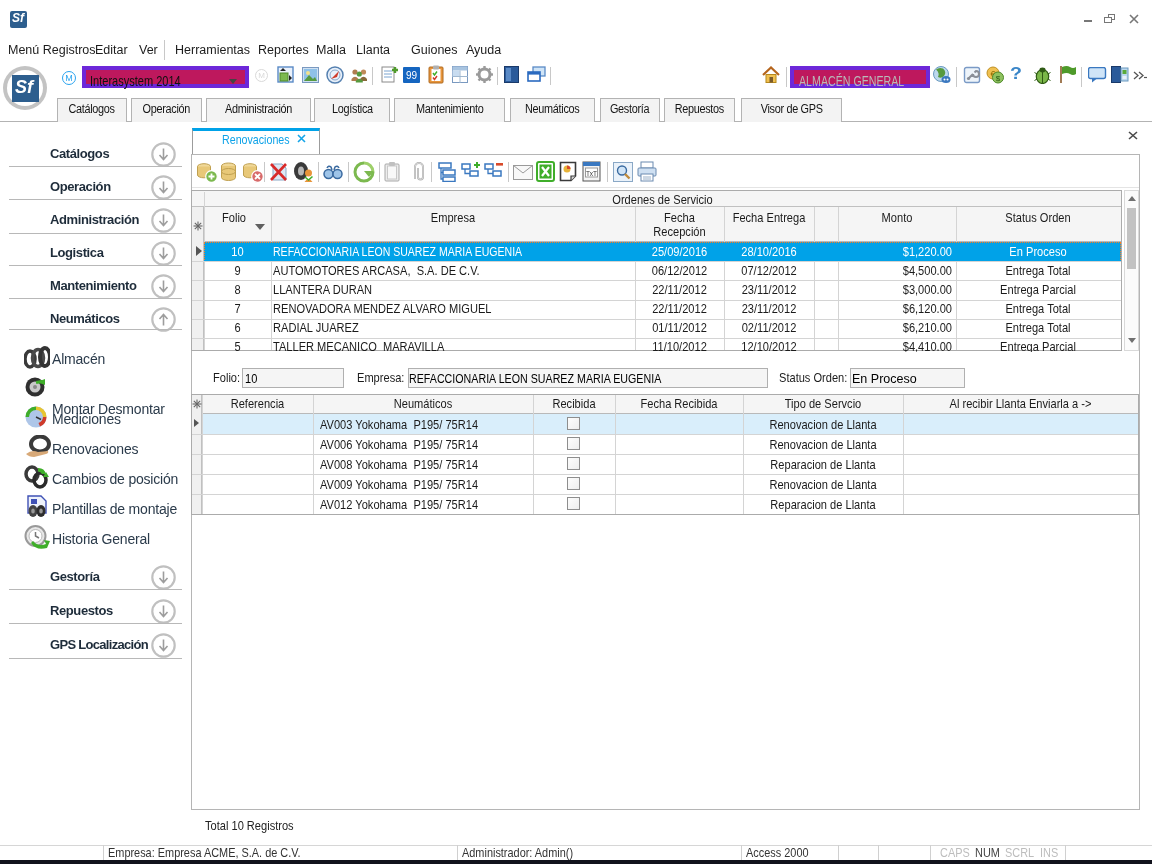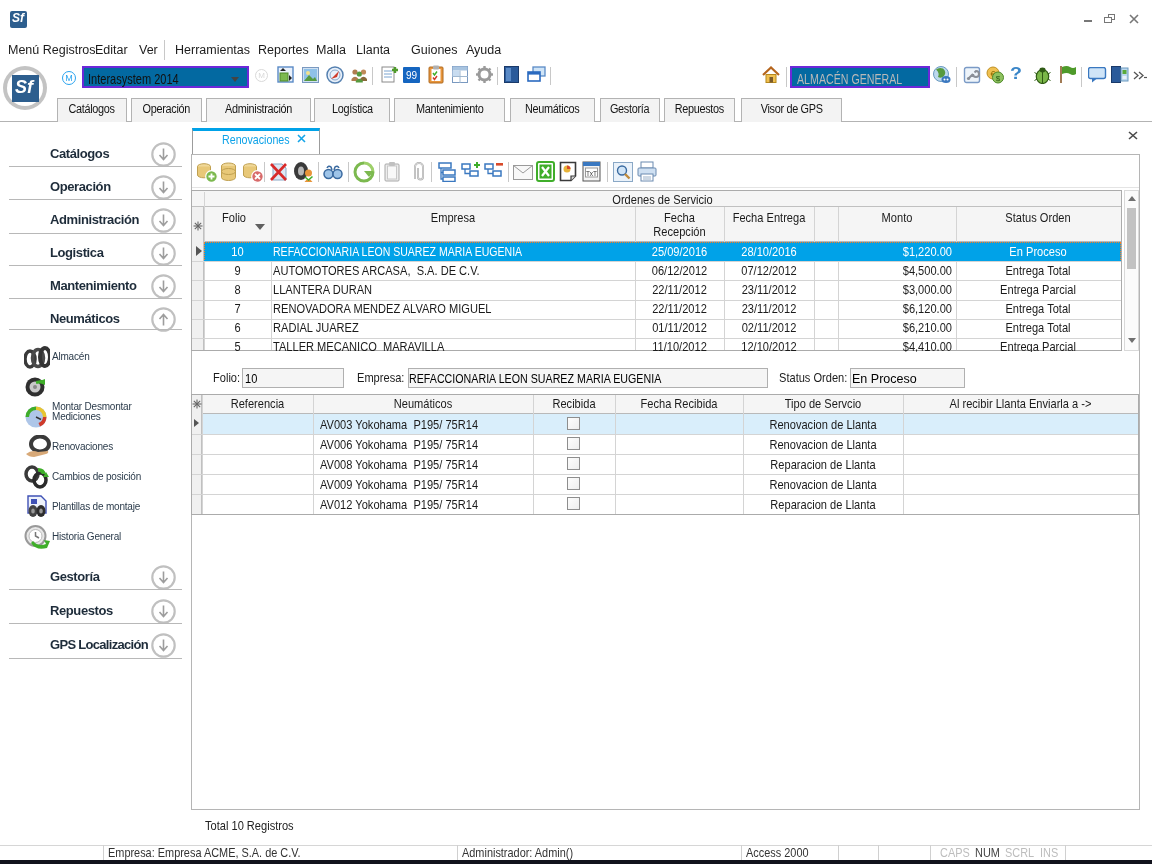--- a/index.html
+++ b/index.html
@@ -4,29 +4,29 @@
 <style>
 * { margin:0; padding:0; box-sizing:border-box; }
 html,body { width:1152px; height:864px; background:#fff; font-family:"Liberation Sans", sans-serif; overflow:hidden; }
 .abs { position:absolute; }
 #stage { position:relative; width:1152px; height:864px; background:#fff; overflow:hidden; }
 
 .title-text { left:47px; top:7px; font-size:15.5px; color:#1e7ad0; letter-spacing:-0.1px; }
 
 .menu-item { top:43px; font-size:12.5px; color:#1c1c1c; }
 
-.combo { border:2px solid #6d28d9; background:#0369a1; color:#111; }
+.combo { border:4px solid #6d28d9; background:#be185d; color:#111; }
 .sep-v { width:1px; background:#c8c8c8; }
 
 .tab { position:absolute; top:98px; height:24px; background:#f3f3f3; border:1px solid #b3b3b3; border-bottom:none; font-size:12.5px; letter-spacing:-0.35px; color:#151515; text-align:center; line-height:21px; }
 .tab span { display:inline-block; transform:scaleX(0.87); }
 
 .acc-h { position:absolute; left:50px; font-size:13px; font-weight:bold; color:#1e2c3a; letter-spacing:-0.4px; }
 .acc-sep { position:absolute; left:9px; width:173px; height:1px; background:#b8b8b8; }
-.s-item { position:absolute; left:52px; font-size:10px; color:#2b3b4b; letter-spacing:-0.2px; }
+.s-item { position:absolute; left:52px; font-size:14px; color:#2b3b4b; letter-spacing:-0.2px; }
 
 #panel { left:191px; top:154px; width:949px; height:656px; border:1px solid #b5b5b5; background:#fff; }
 .grid-line { position:absolute; background:#d4d4d4; }
 .hdr { position:absolute; font-size:13.2px; line-height:14px; color:#1b1b1b; text-align:center; transform:scaleX(0.84); transform-origin:50% 50%; }
 .cell { position:absolute; font-size:13.2px; color:#1b1b1b; white-space:nowrap; transform:scaleX(0.84); transform-origin:0 50%; }
 .tc { text-align:center; transform-origin:50% 50%; }
 .tr { text-align:right; transform-origin:100% 50%; }
 .nsp { display:inline-block; font-size:13.2px; transform:scaleX(0.84); transform-origin:0 50%; white-space:pre; }
 .statusbar-cell { position:absolute; top:845px; font-size:13px; color:#333; transform:scaleX(0.84); transform-origin:0 50%; }
 .sb-sep { position:absolute; top:845px; height:15px; width:1px; background:#d0d0d0; }

